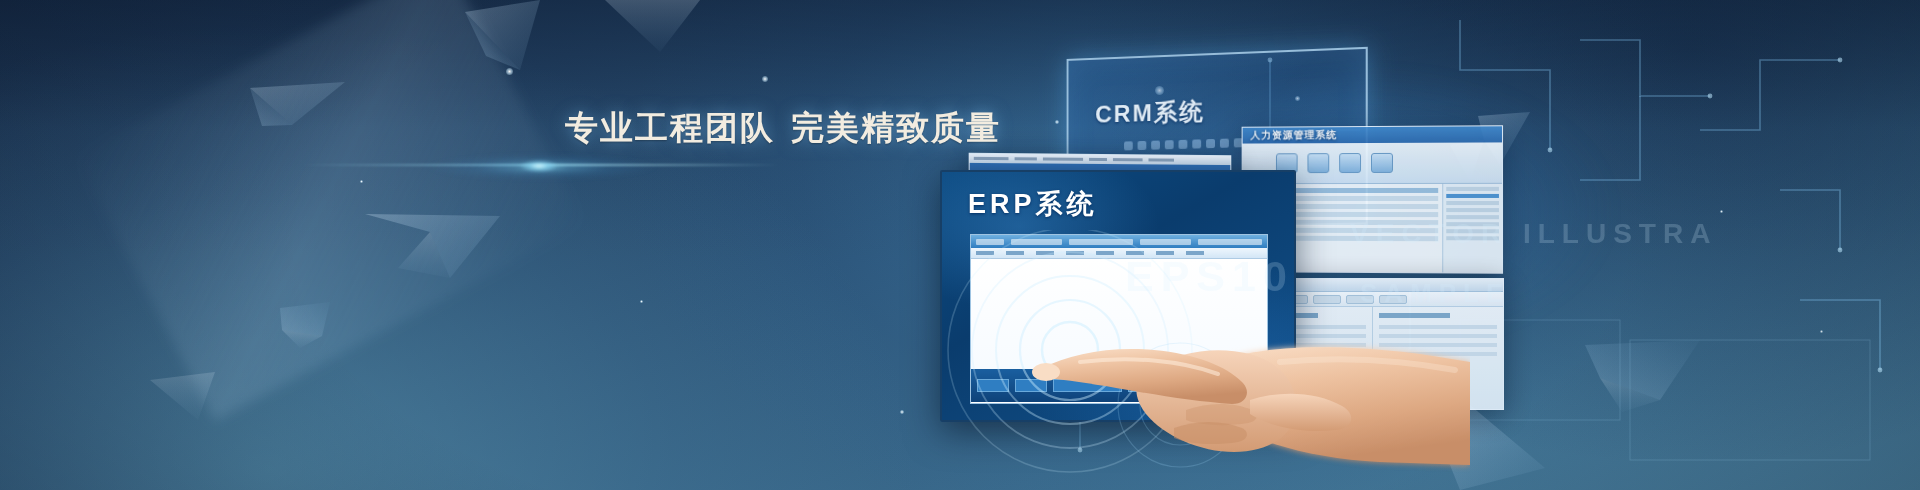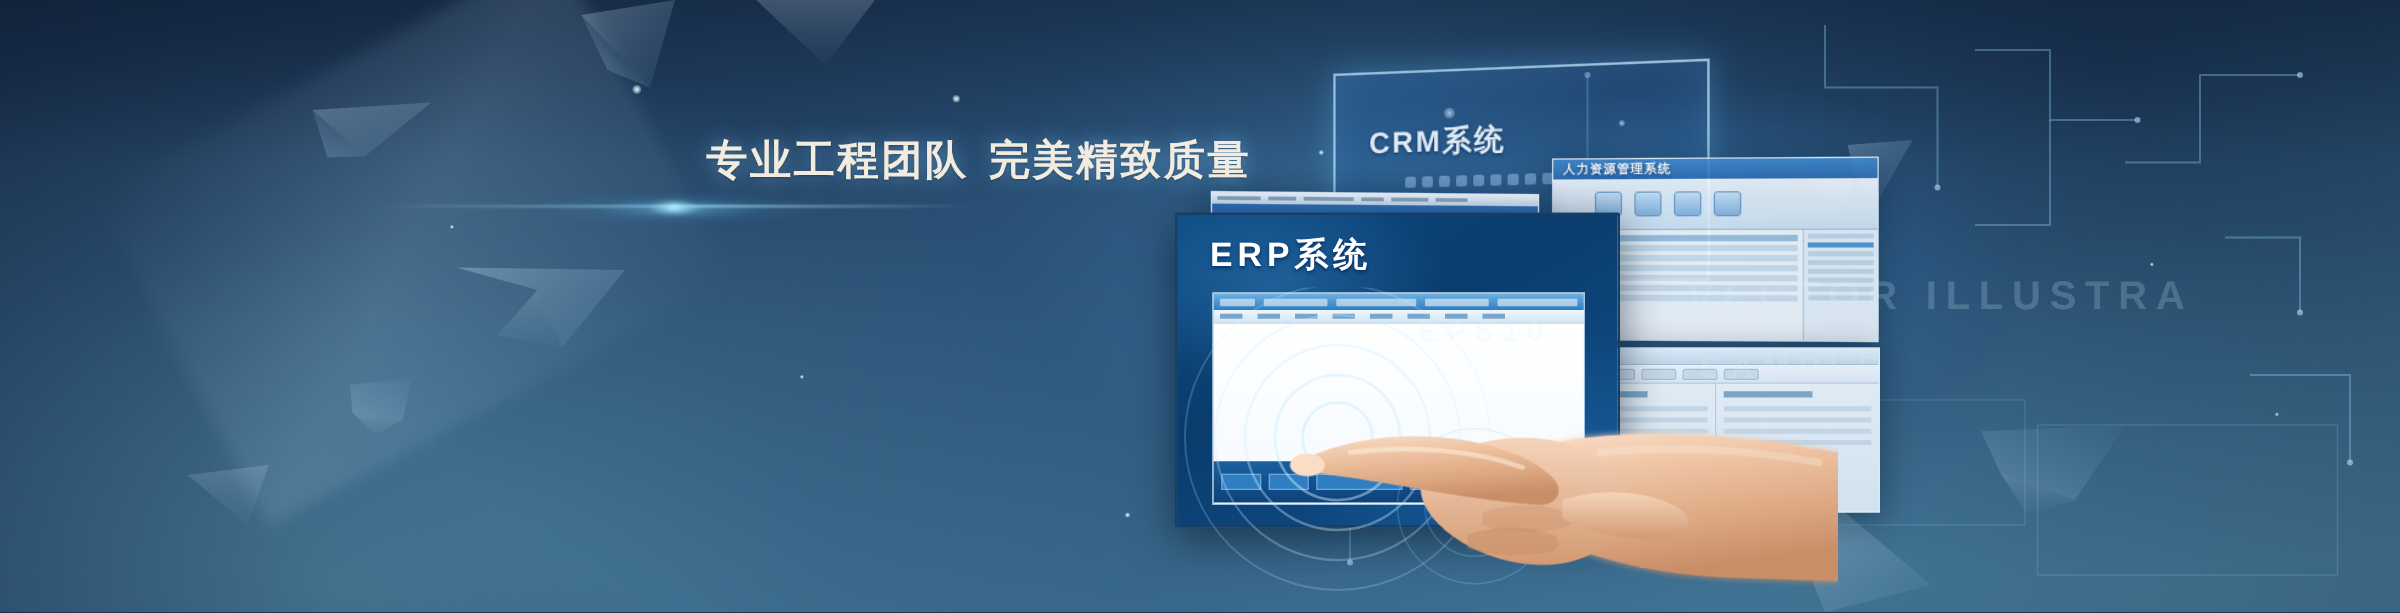--- a/index.html
+++ b/index.html
@@ -421,22 +421,22 @@
         <circle cx="140" cy="450" r="2.4"></circle>
         <circle cx="940" cy="370" r="2.4"></circle>
       </g>
       <g stroke="#a8ddff" stroke-opacity="0.18" fill="none" stroke-width="1">
         <rect x="30" y="330" width="120" height="78"></rect>
         <rect x="520" y="320" width="160" height="100"></rect>
         <rect x="690" y="340" width="240" height="120"></rect>
       </g>
     </svg>
 
-    <div class="watermark" style="left:195px; top:252px; font-size:23px;">EPS10</div>
-    <div class="watermark" style="left:410px; top:218px; font-size:32px;text-align:right;">VECTOR ILLUSTRA</div>
+    <div class="watermark" style="left:185px; top:252px; font-size:43px;">EPS10</div>
+    <div class="watermark" style="left:410px; top:218px; font-size:28px;text-align:right;">VECTOR ILLUSTRA</div>
     <div class="watermark" style="left:420px; top:278px; font-size:26px;">SAMPLE</div>
 
     <div class="win" id="crm">
       <div class="crm-inner">
         <div class="win-title">CRM系统</div>
         <div class="ghost-dots">
           <i></i>
             <i></i>
             <i></i>
             <i></i>

